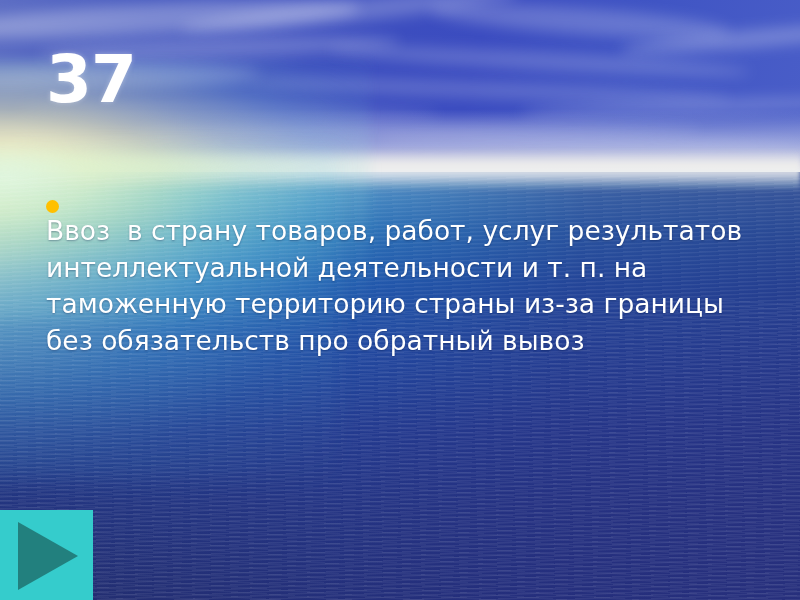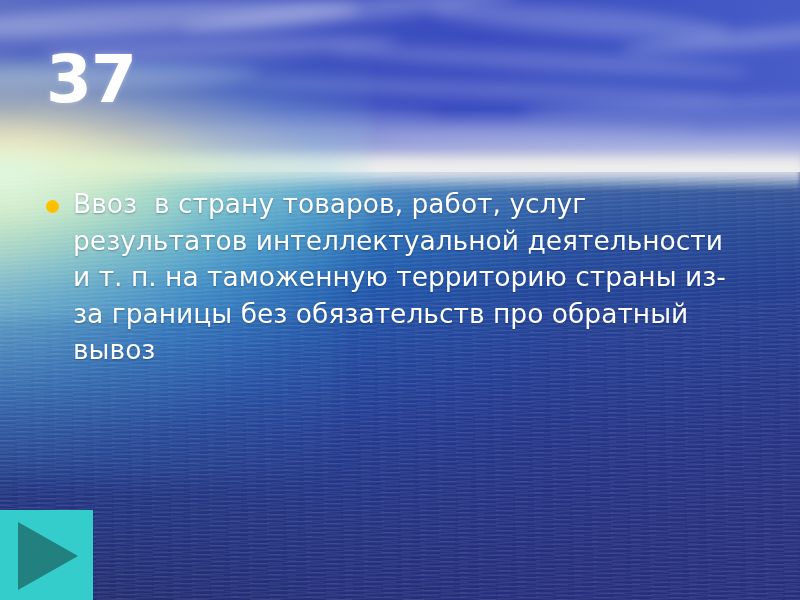--- a/index.html
+++ b/index.html
@@ -177,20 +177,21 @@
     text-shadow: 0 0 5px rgba(255,255,255,0.35);
   }
 
   .body-block {
     position: absolute;
     left: 46px;
     top: 186px;
     width: 700px;
     display: flex;
     align-items: flex-start;
+    flex-direction: column;
   }
 
   .bullet-dot {
     flex: 0 0 auto;
     width: 13px;
     height: 13px;
     border-radius: 50%;
     background: #ffc000;
     margin-top: 14px;
     margin-right: 14px;

